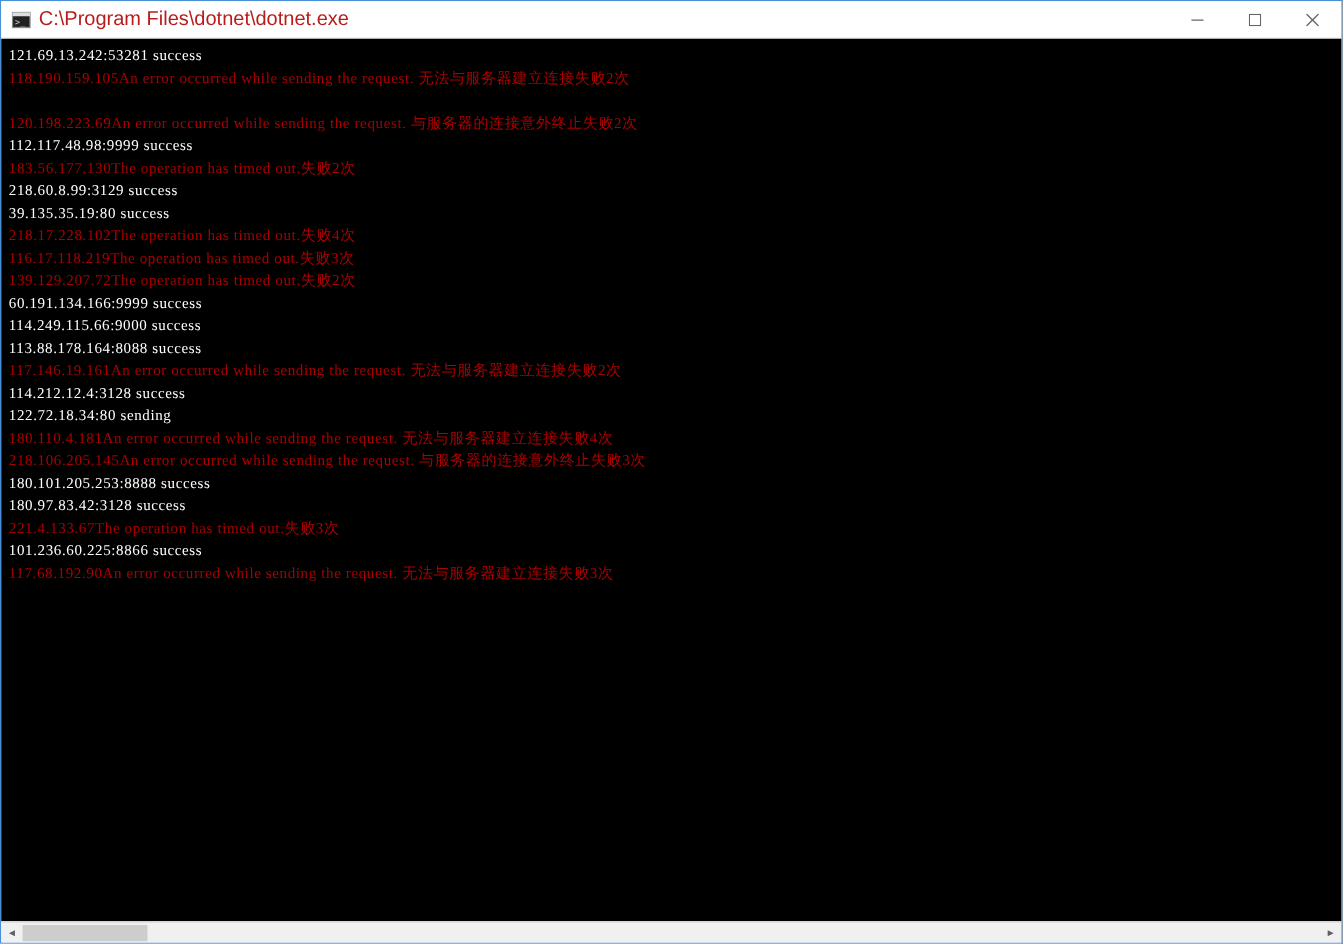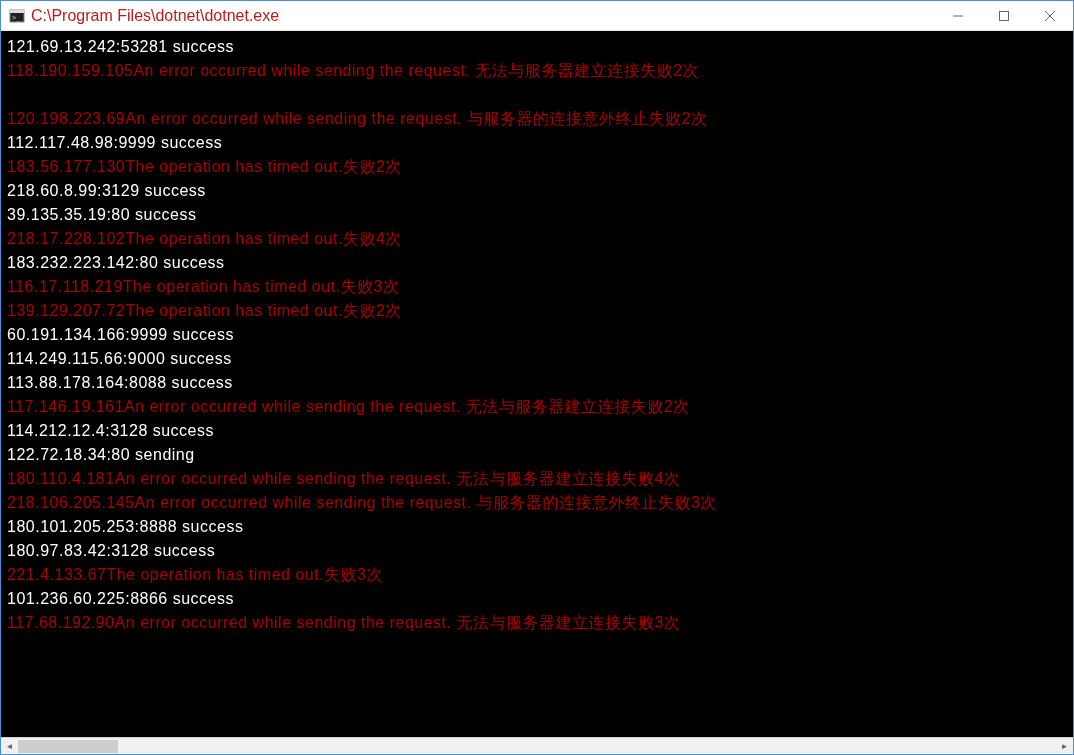--- a/index.html
+++ b/index.html
@@ -63,22 +63,22 @@
       color: #666666;
       font-size: 10px;
       cursor: pointer;
     }
     .console {
       flex: 1;
       background: #000000;
       padding: 4px 6px;
       overflow-y: auto;
       overflow-x: hidden;
-      font-family: Liberation Sans, sans-serif;
-      font-size: 16px;
+      font-family: Liberation Serif, serif;
+      font-size: 12px;
       line-height: 1.5;
       letter-spacing: 0.5px;
     }
     .line {
       white-space: pre-wrap;
       word-break: break-all;
     }
     .success {
       color: #ffffff;
     }
@@ -159,21 +159,20 @@
   <div class="console" id="console">
       <div class="line success">121.69.13.242:53281 success</div>
       <div class="line error">118.190.159.105An error occurred while sending the request. 无法与服务器建立连接失败2次</div>
       <div class="line error">&nbsp;</div>
       <div class="line error">120.198.223.69An error occurred while sending the request. 与服务器的连接意外终止失败2次</div>
       <div class="line success">112.117.48.98:9999 success</div>
       <div class="line error">183.56.177.130The operation has timed out.失败2次</div>
       <div class="line success">218.60.8.99:3129 success</div>
       <div class="line success">39.135.35.19:80 success</div>
       <div class="line error">218.17.228.102The operation has timed out.失败4次</div>
-      <div class="line success">183.232.223.142:80 success</div>
       <div class="line error">116.17.118.219The operation has timed out.失败3次</div>
       <div class="line error">139.129.207.72The operation has timed out.失败2次</div>
       <div class="line success">60.191.134.166:9999 success</div>
       <div class="line success">114.249.115.66:9000 success</div>
       <div class="line success">113.88.178.164:8088 success</div>
       <div class="line error">117.146.19.161An error occurred while sending the request. 无法与服务器建立连接失败2次</div>
       <div class="line success">114.212.12.4:3128 success</div>
       <div class="line success">122.72.18.34:80 sending</div>
       <div class="line error">180.110.4.181An error occurred while sending the request. 无法与服务器建立连接失败4次</div>
       <div class="line error">218.106.205.145An error occurred while sending the request. 与服务器的连接意外终止失败3次</div>

